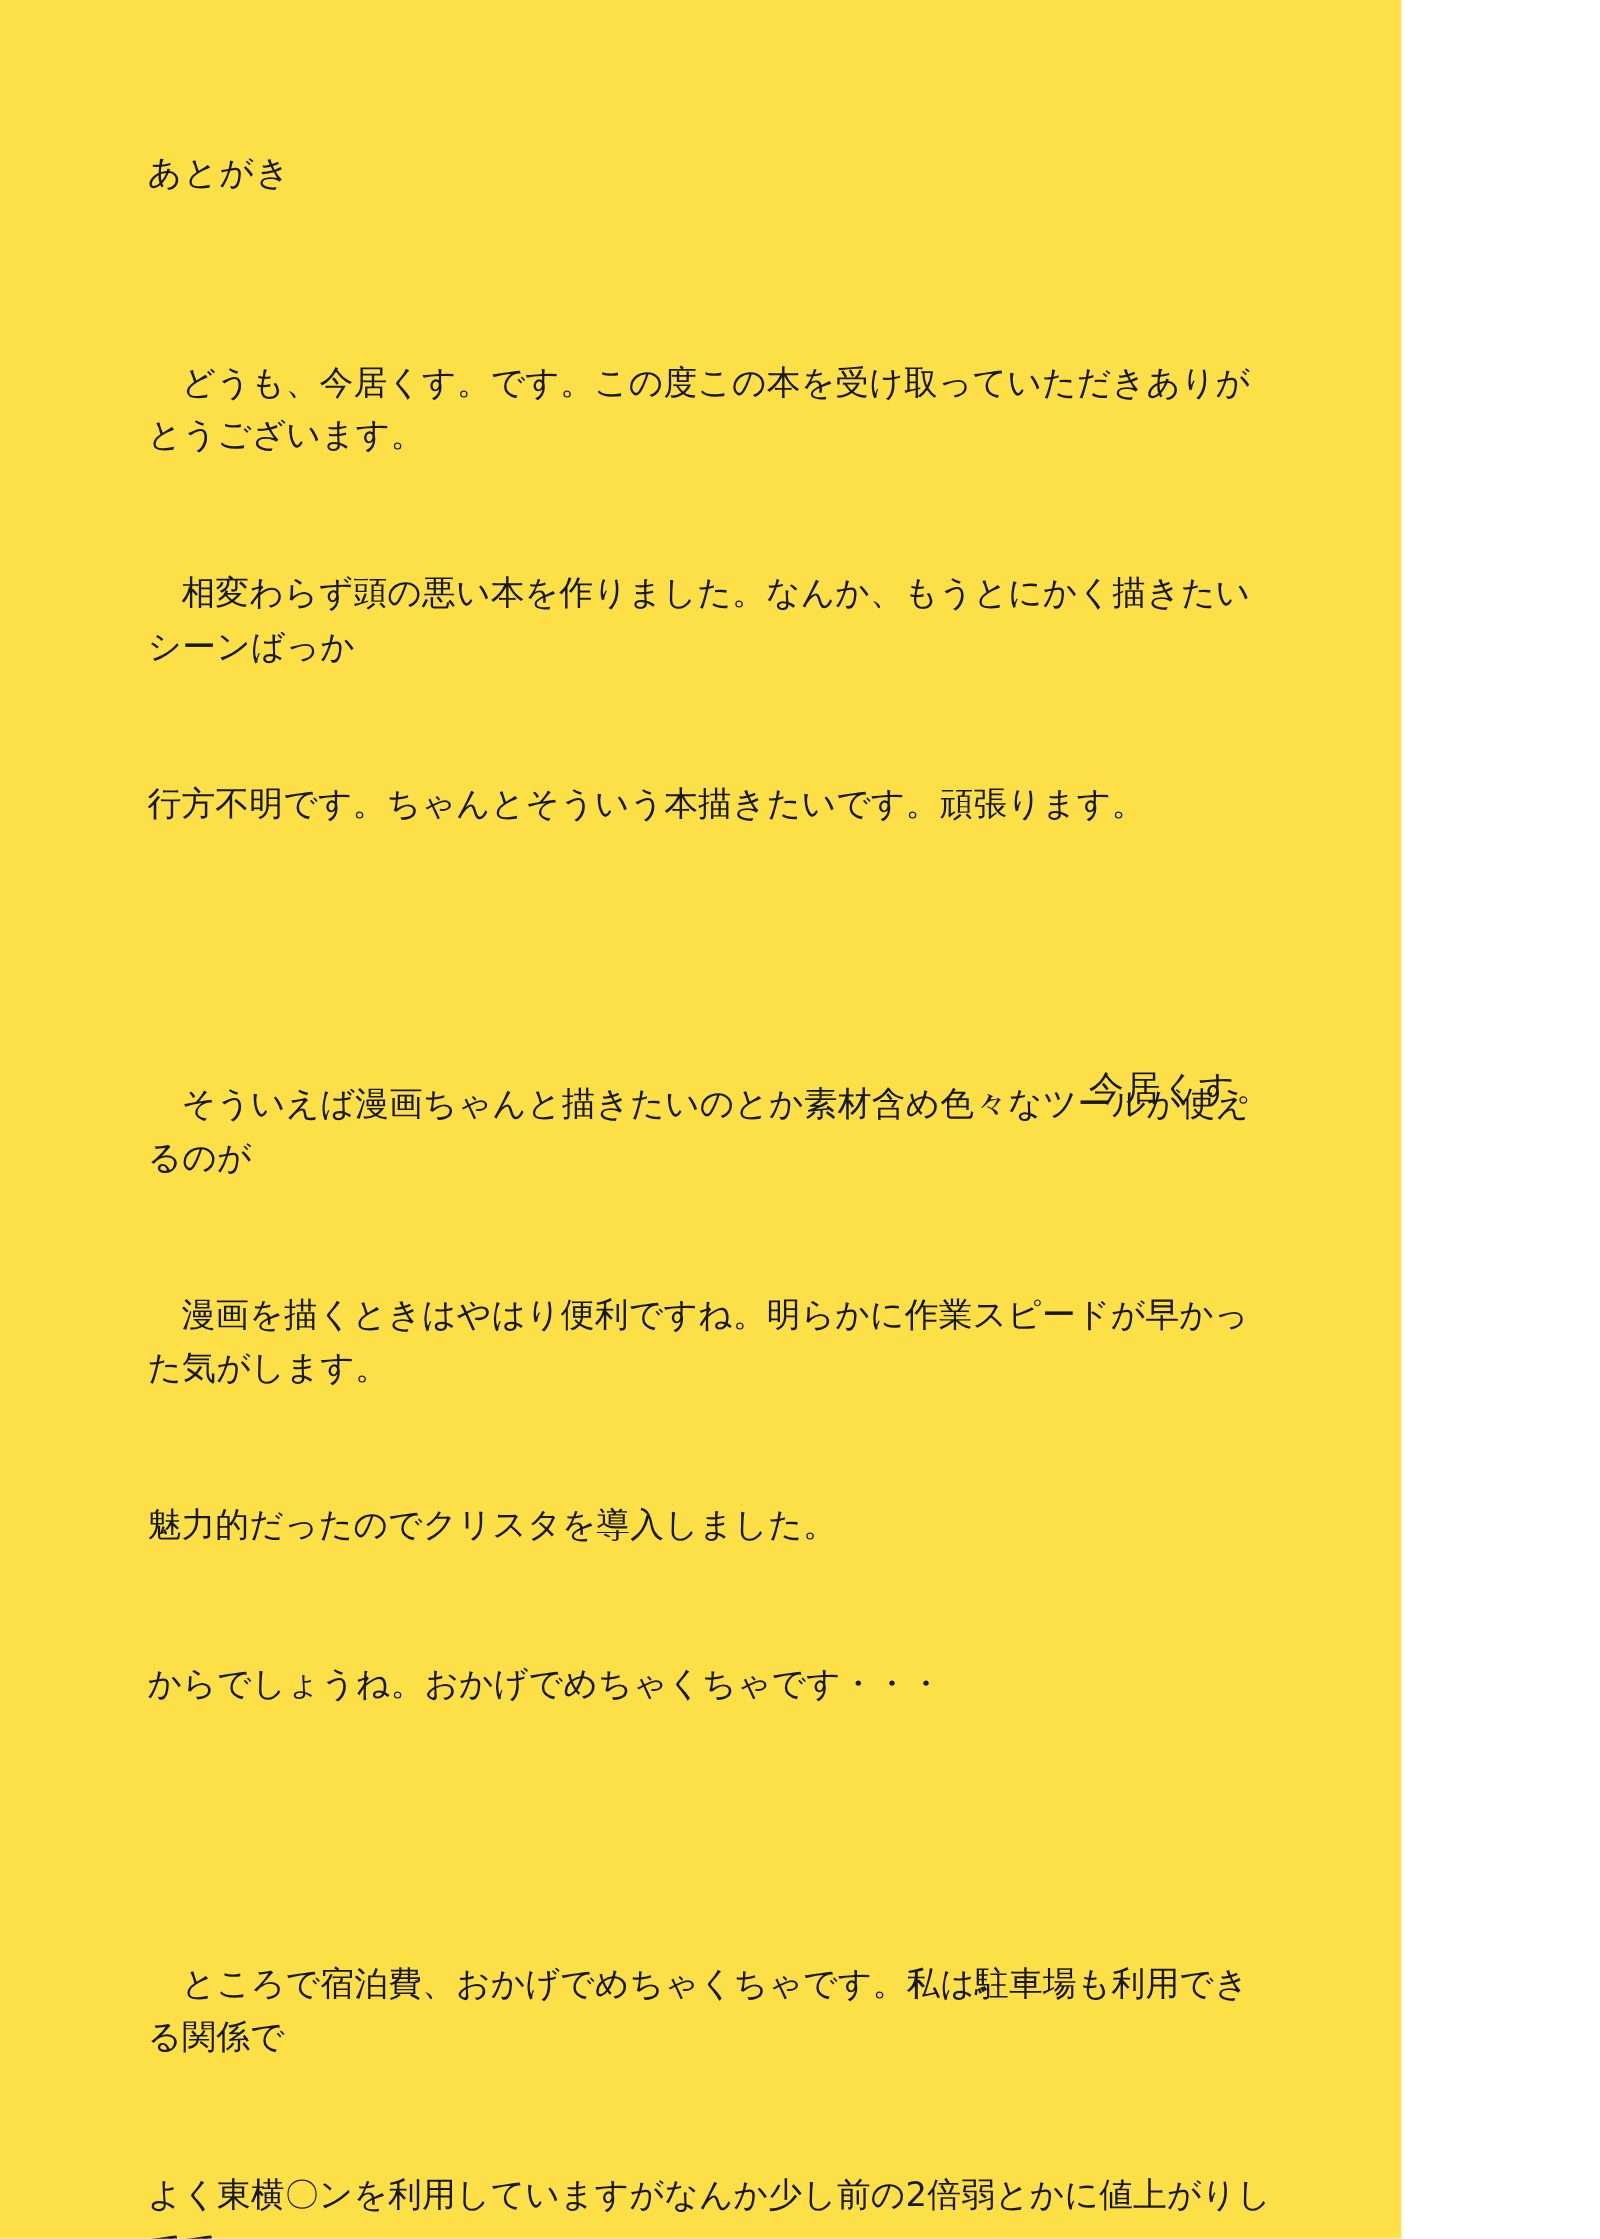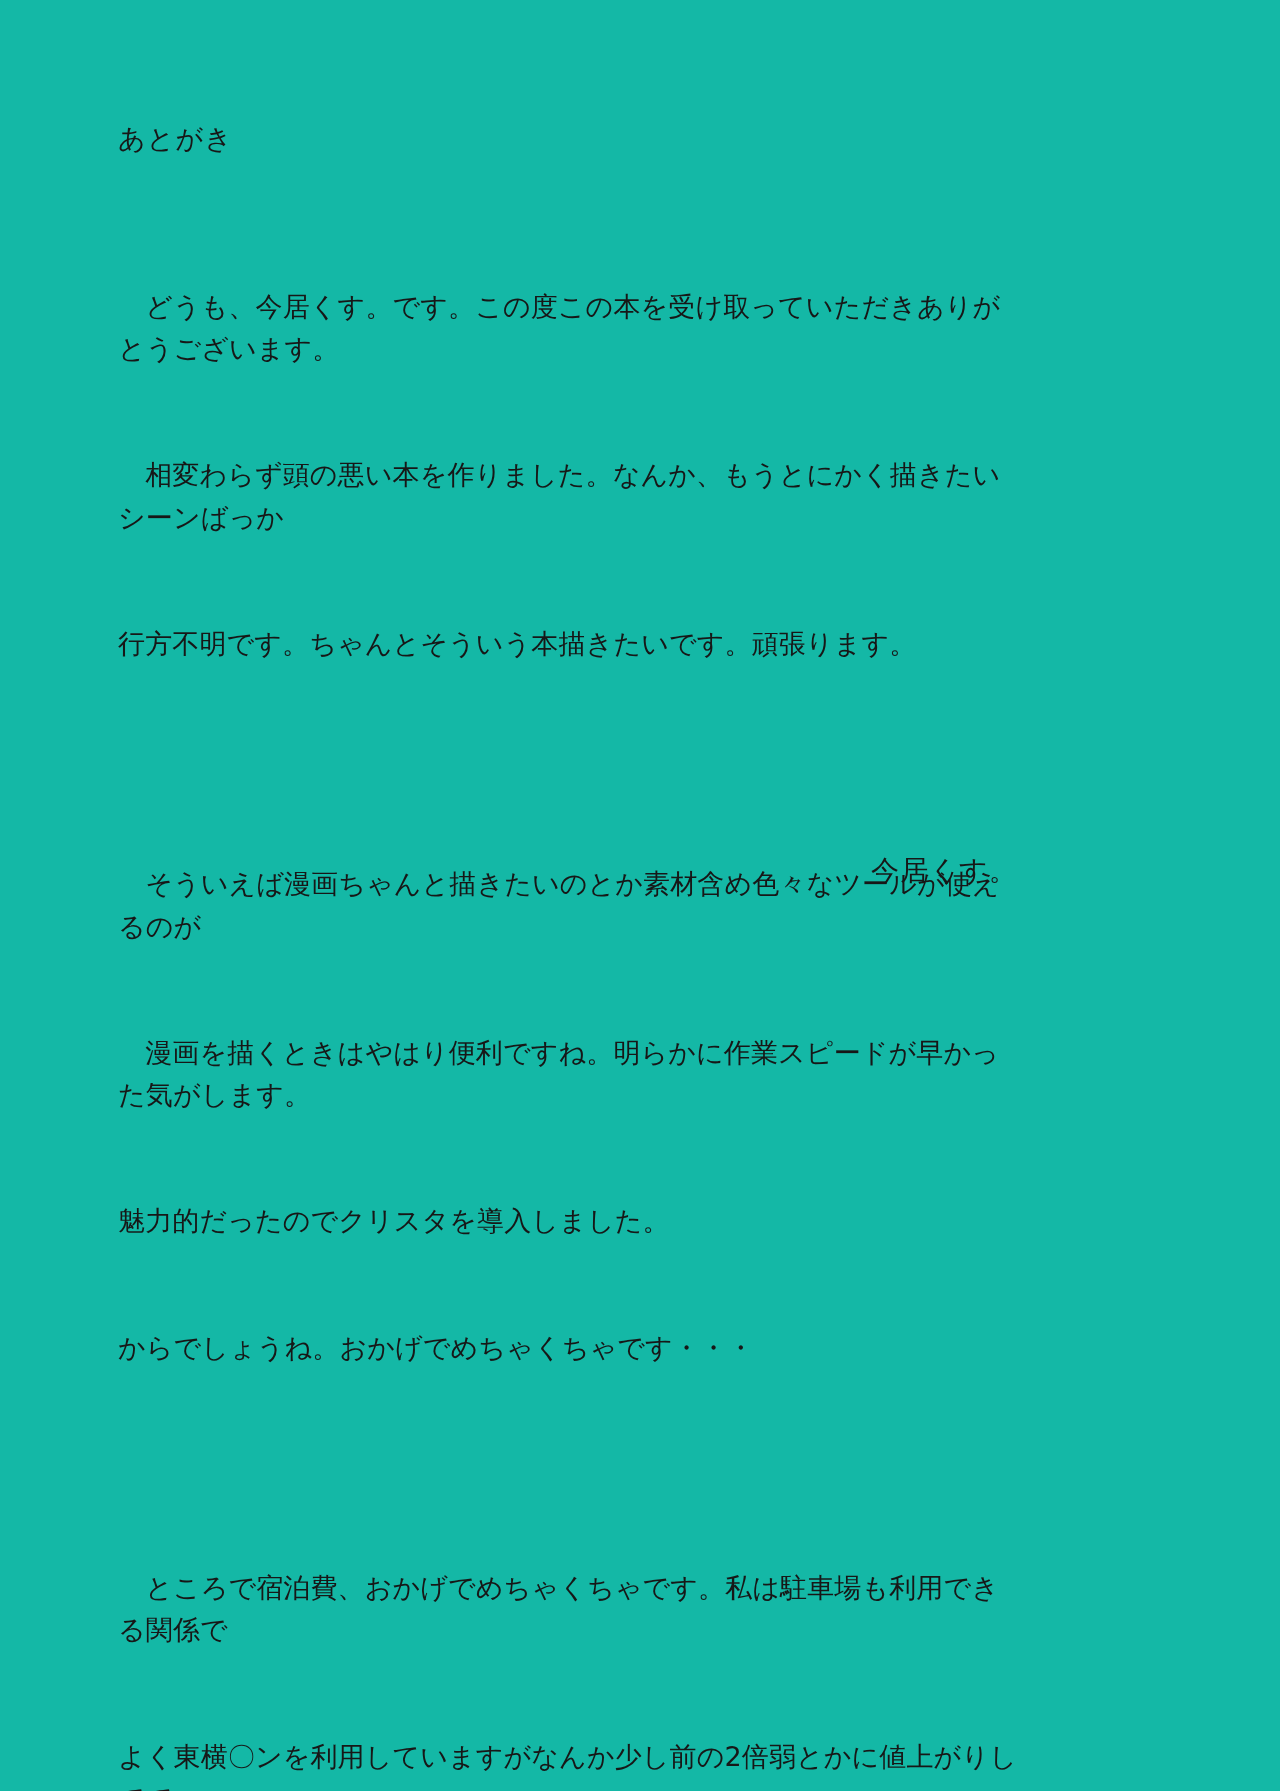--- a/index.html
+++ b/index.html
@@ -12,23 +12,23 @@
     height: 1791px;
     position: relative;
     font-family: "DejaVu Sans", "Liberation Sans", sans-serif;
     color: #1a1a1a;
     overflow: hidden;
   }
   .page {
     position: absolute;
     left: 0;
     top: 0;
-    width: 1280px;
+    width: 1121px;
     height: 1791px;
-    background: #14b8a6;
+    background: #fde047;
   }
   .content {
     position: absolute;
     left: 118px;
     top: 120px;
     width: 900px;
   }
   .afterword-title {
     font-size: 27px;
     line-height: 1.4;

